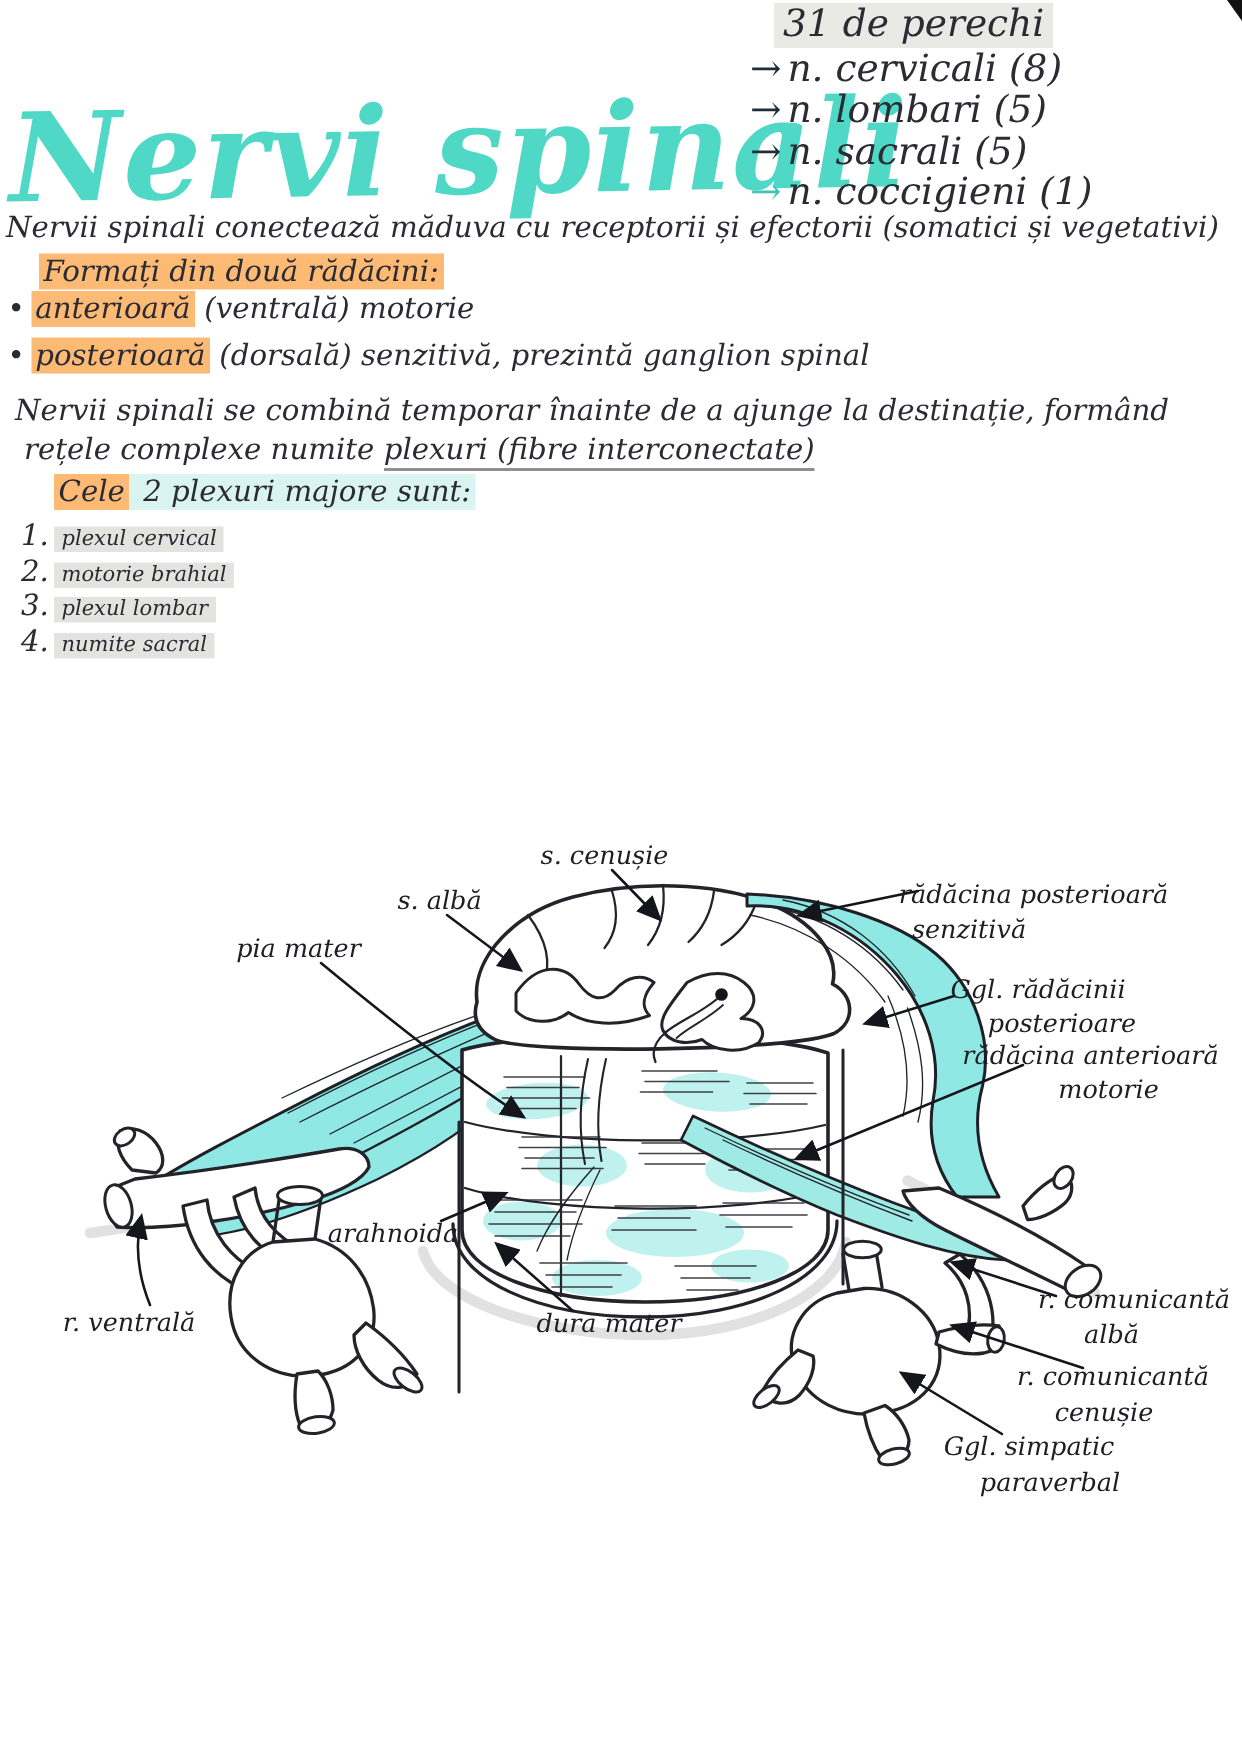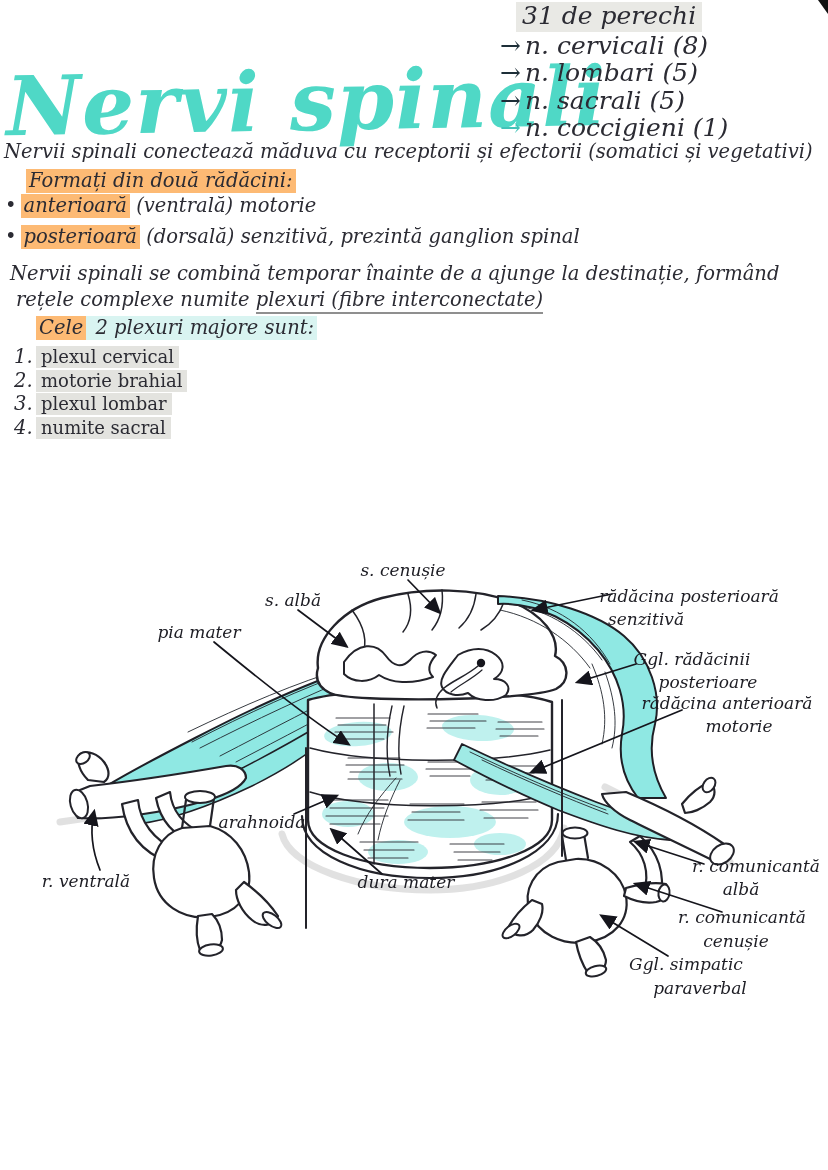--- a/index.html
+++ b/index.html
@@ -24,21 +24,21 @@
   .pairs .arr{display:inline-block;margin-right:4px;color:#1d2e38;font-style:normal;}
   .pairs .item:nth-of-type(4) .arr{color:#43c3b8;}
   .tline{position:absolute;font-style:italic;font-size:19.5px;white-space:nowrap;}
   .hl-cyan{background:#fdba74;padding:0 3px 1px 3px;}
   .hl-cyan-light{background:#d9f4f1;padding:0 3px 1px 3px;}
   .hl-gray{background:#e3e3df;padding:0 5px 1px 5px;}
   .ul{border-bottom:2.5px solid #8f8f8f;padding-bottom:1px;}
   .bullet-dot{margin-right:4px;}
   .plex-row{margin-top:1px;height:22.5px;white-space:nowrap;}
   .plex-num{display:inline-block;width:22px;font-style:italic;font-size:19.5px;}
-  .plex-label{font-size:18px;}
+  .plex-label{font-style:italic;font-size:14px;}
   svg text{font-family:"DejaVu Serif", serif;font-style:italic;font-size:17px;fill:#1d1d24;}
   .outline{fill:#ffffff;stroke:#23232a;stroke-width:2.2;stroke-linejoin:round;stroke-linecap:round;}
   .thin{fill:none;stroke:#23232a;stroke-width:1.5;stroke-linecap:round;}
   .fiber{fill:none;stroke:#20252b;stroke-width:0.9;stroke-linecap:round;}
   .hatch{fill:none;stroke:#2c2c33;stroke-width:1.1;opacity:.9;stroke-linecap:round;}
   .cyanband{fill:#8fe8e3;stroke:#1f1f26;stroke-width:2;stroke-linejoin:round;}
   .cyanpatch{fill:#a9ece8;opacity:.75;}
   .shadow{fill:none;stroke:#c9c9c9;stroke-width:7;opacity:.55;stroke-linecap:round;}
   .arrow{fill:none;stroke:#15151c;stroke-width:1.7;stroke-linecap:round;}
 </style>

